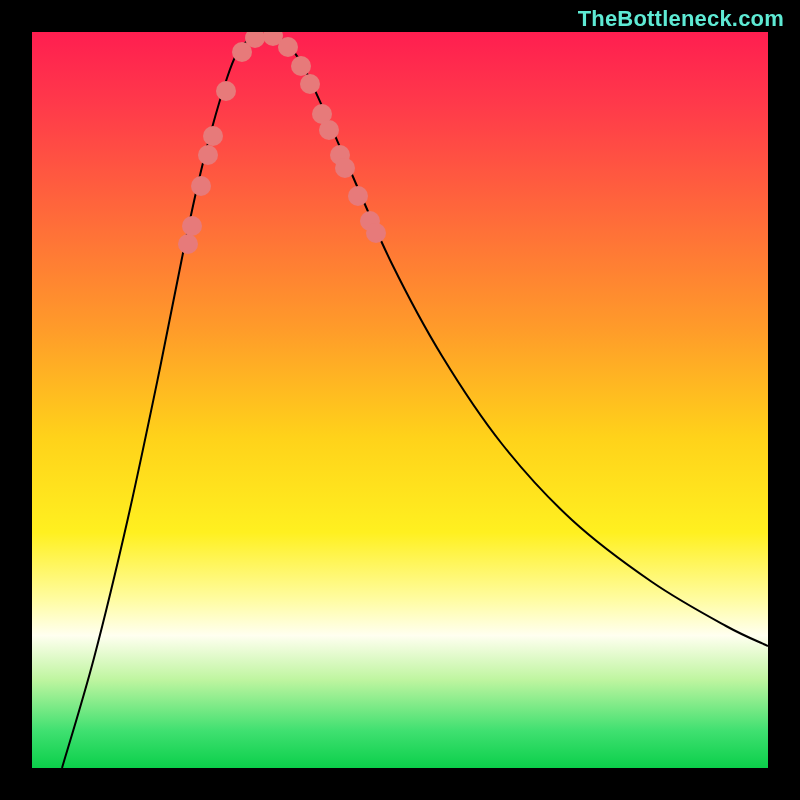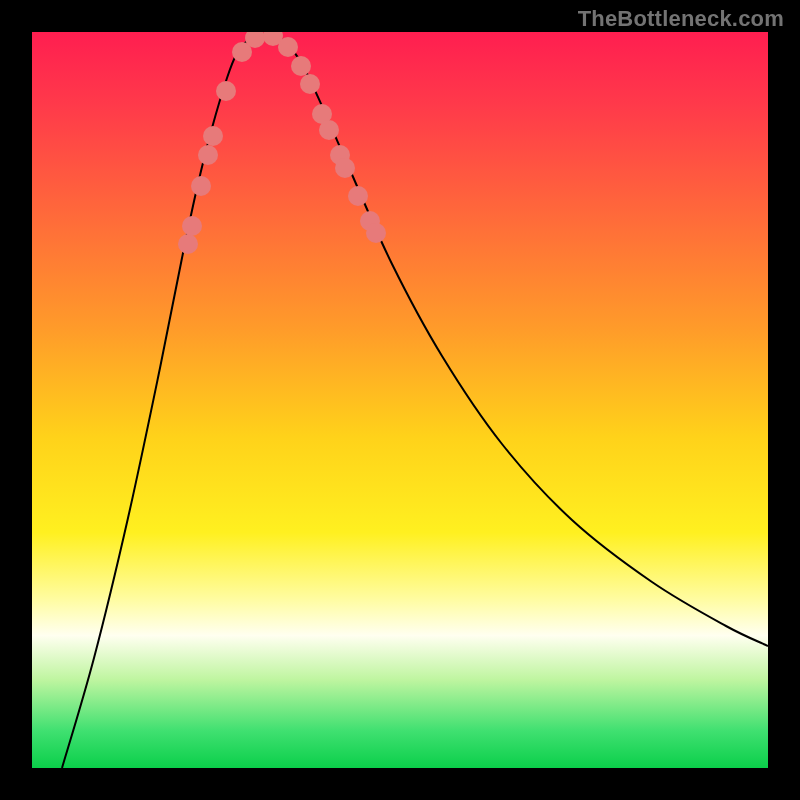--- a/index.html
+++ b/index.html
@@ -29,21 +29,21 @@
       #3fe070 95%,
       #0bcf4a 100%);
   }
   .watermark {
     position: absolute;
     top: 6px;
     right: 16px;
     font-family: Arial, Helvetica, sans-serif;
     font-size: 22px;
     font-weight: bold;
-    color: #737373;
+    color: #5eead4;
     letter-spacing: 0.2px;
     pointer-events: none;
   }
   svg {
     position: absolute;
     left: 0;
     top: 0;
   }
 </style>
 </head>

